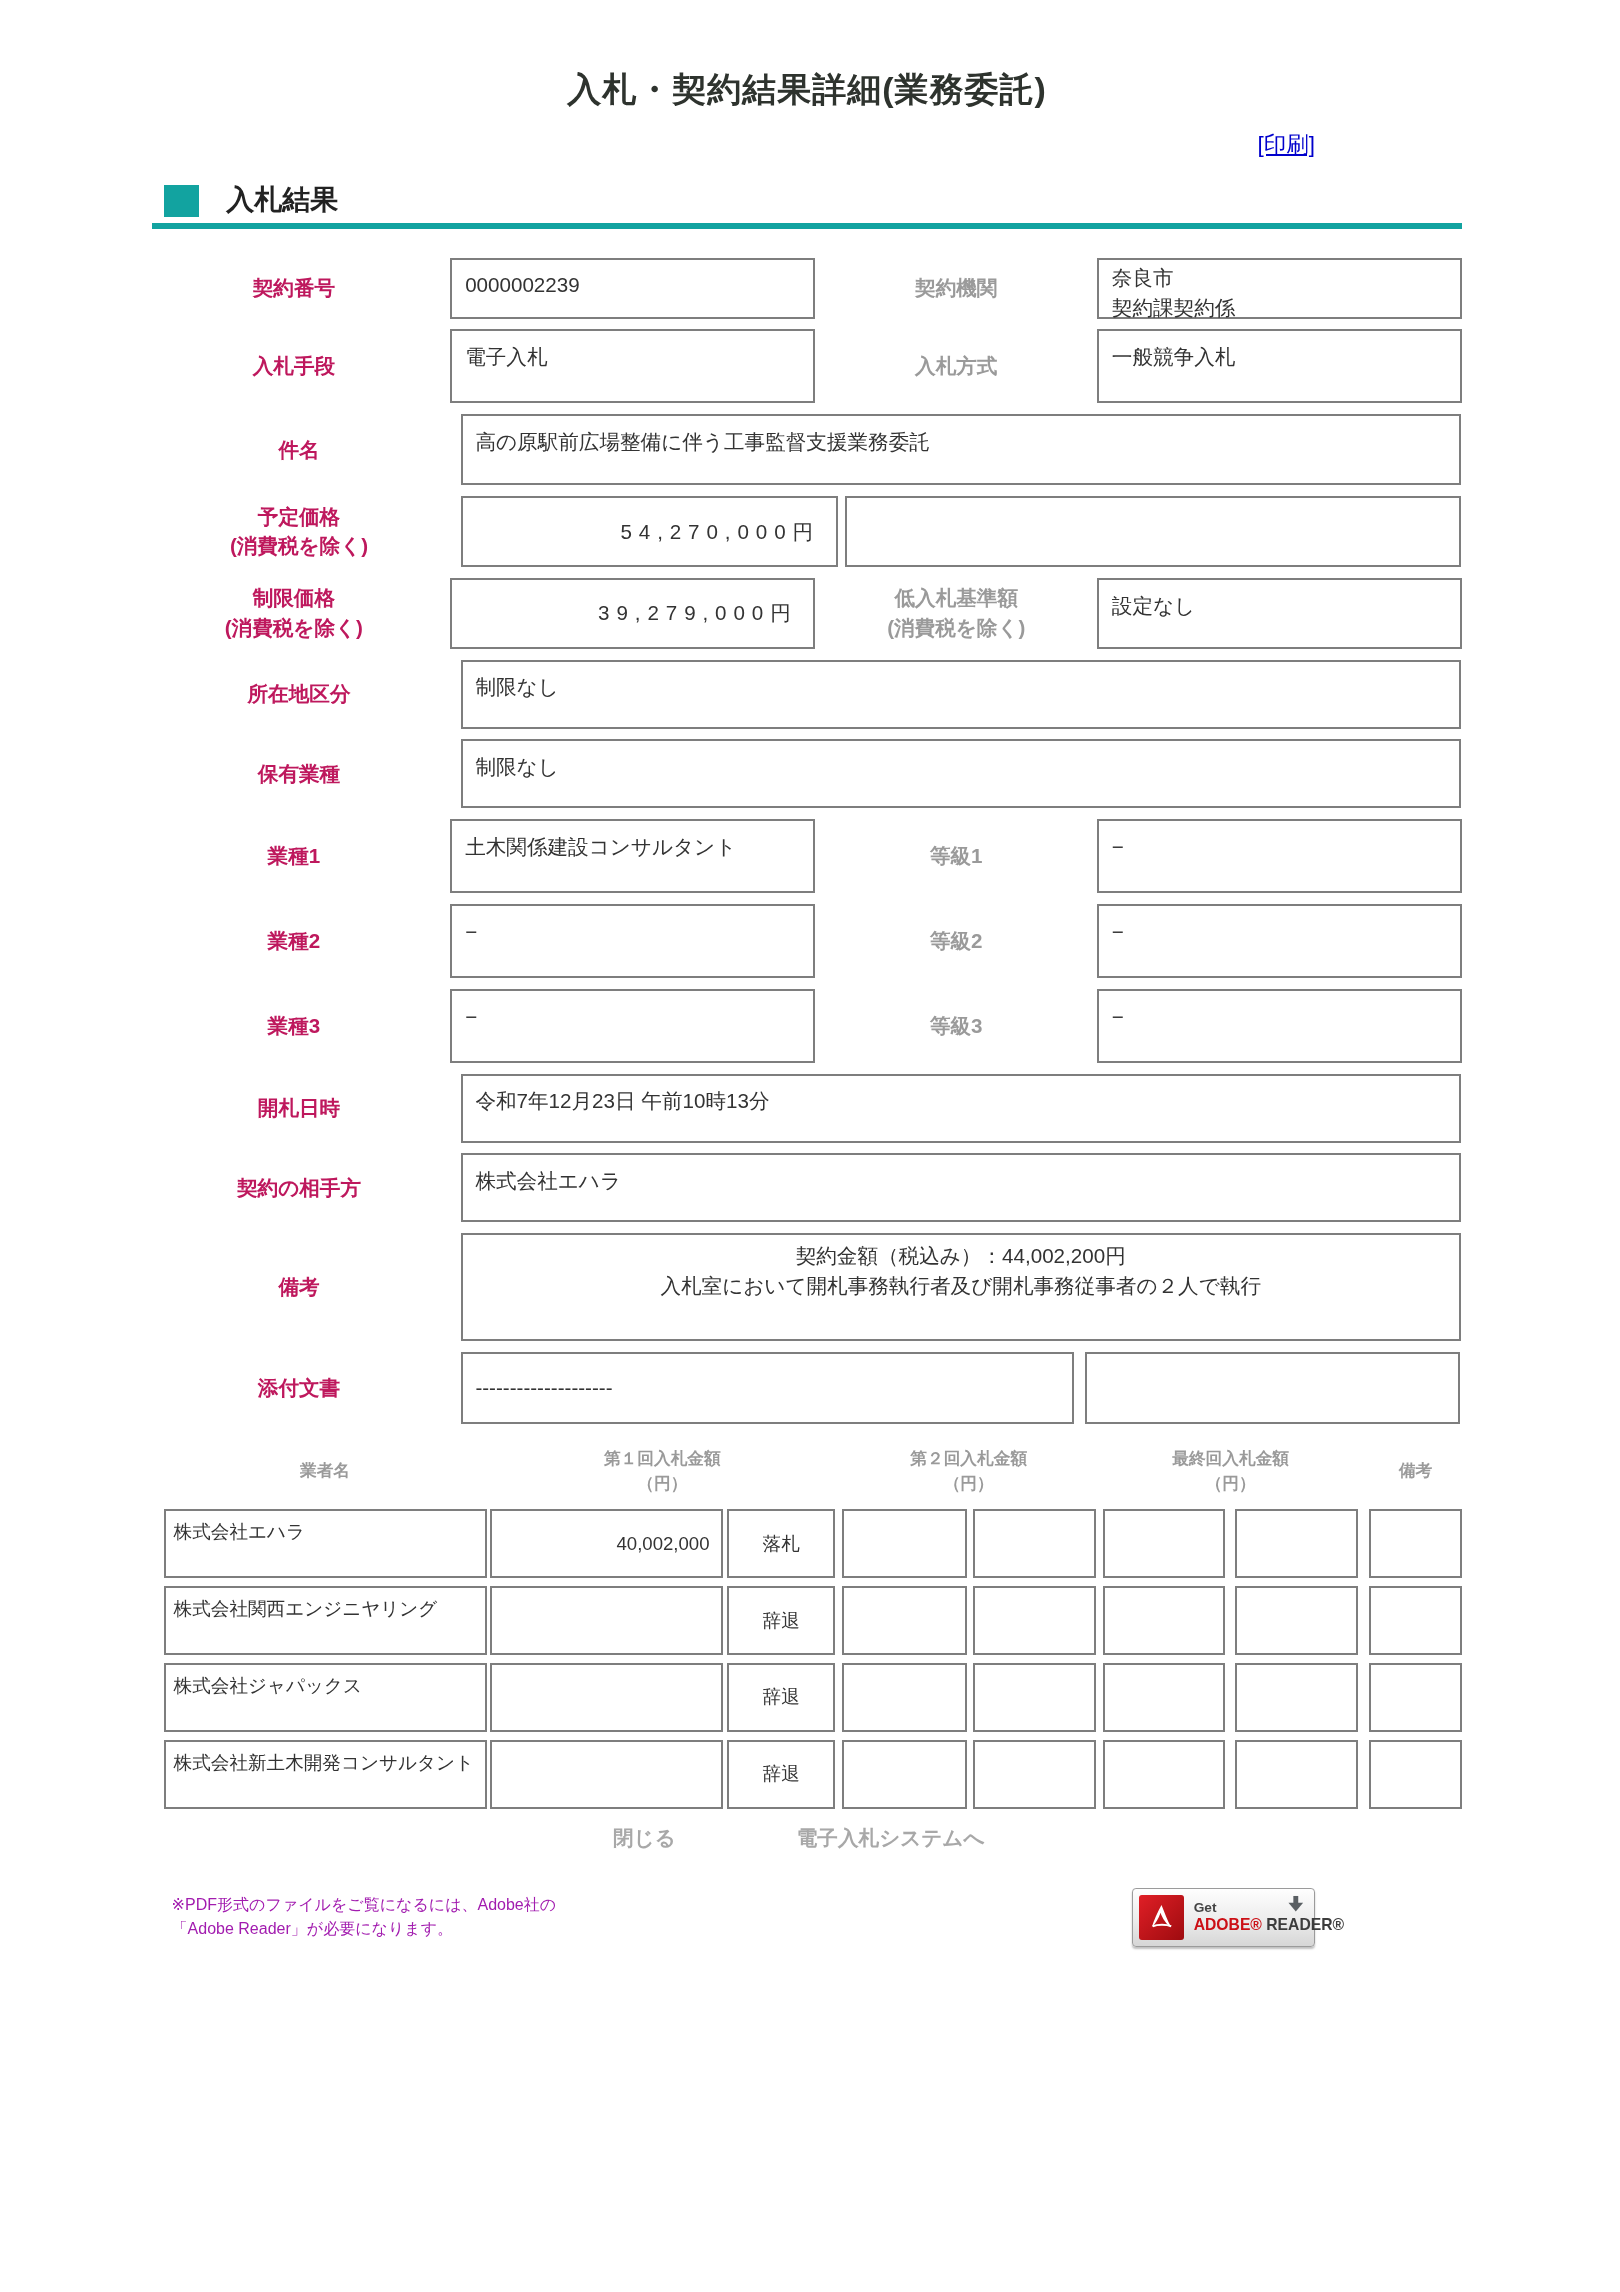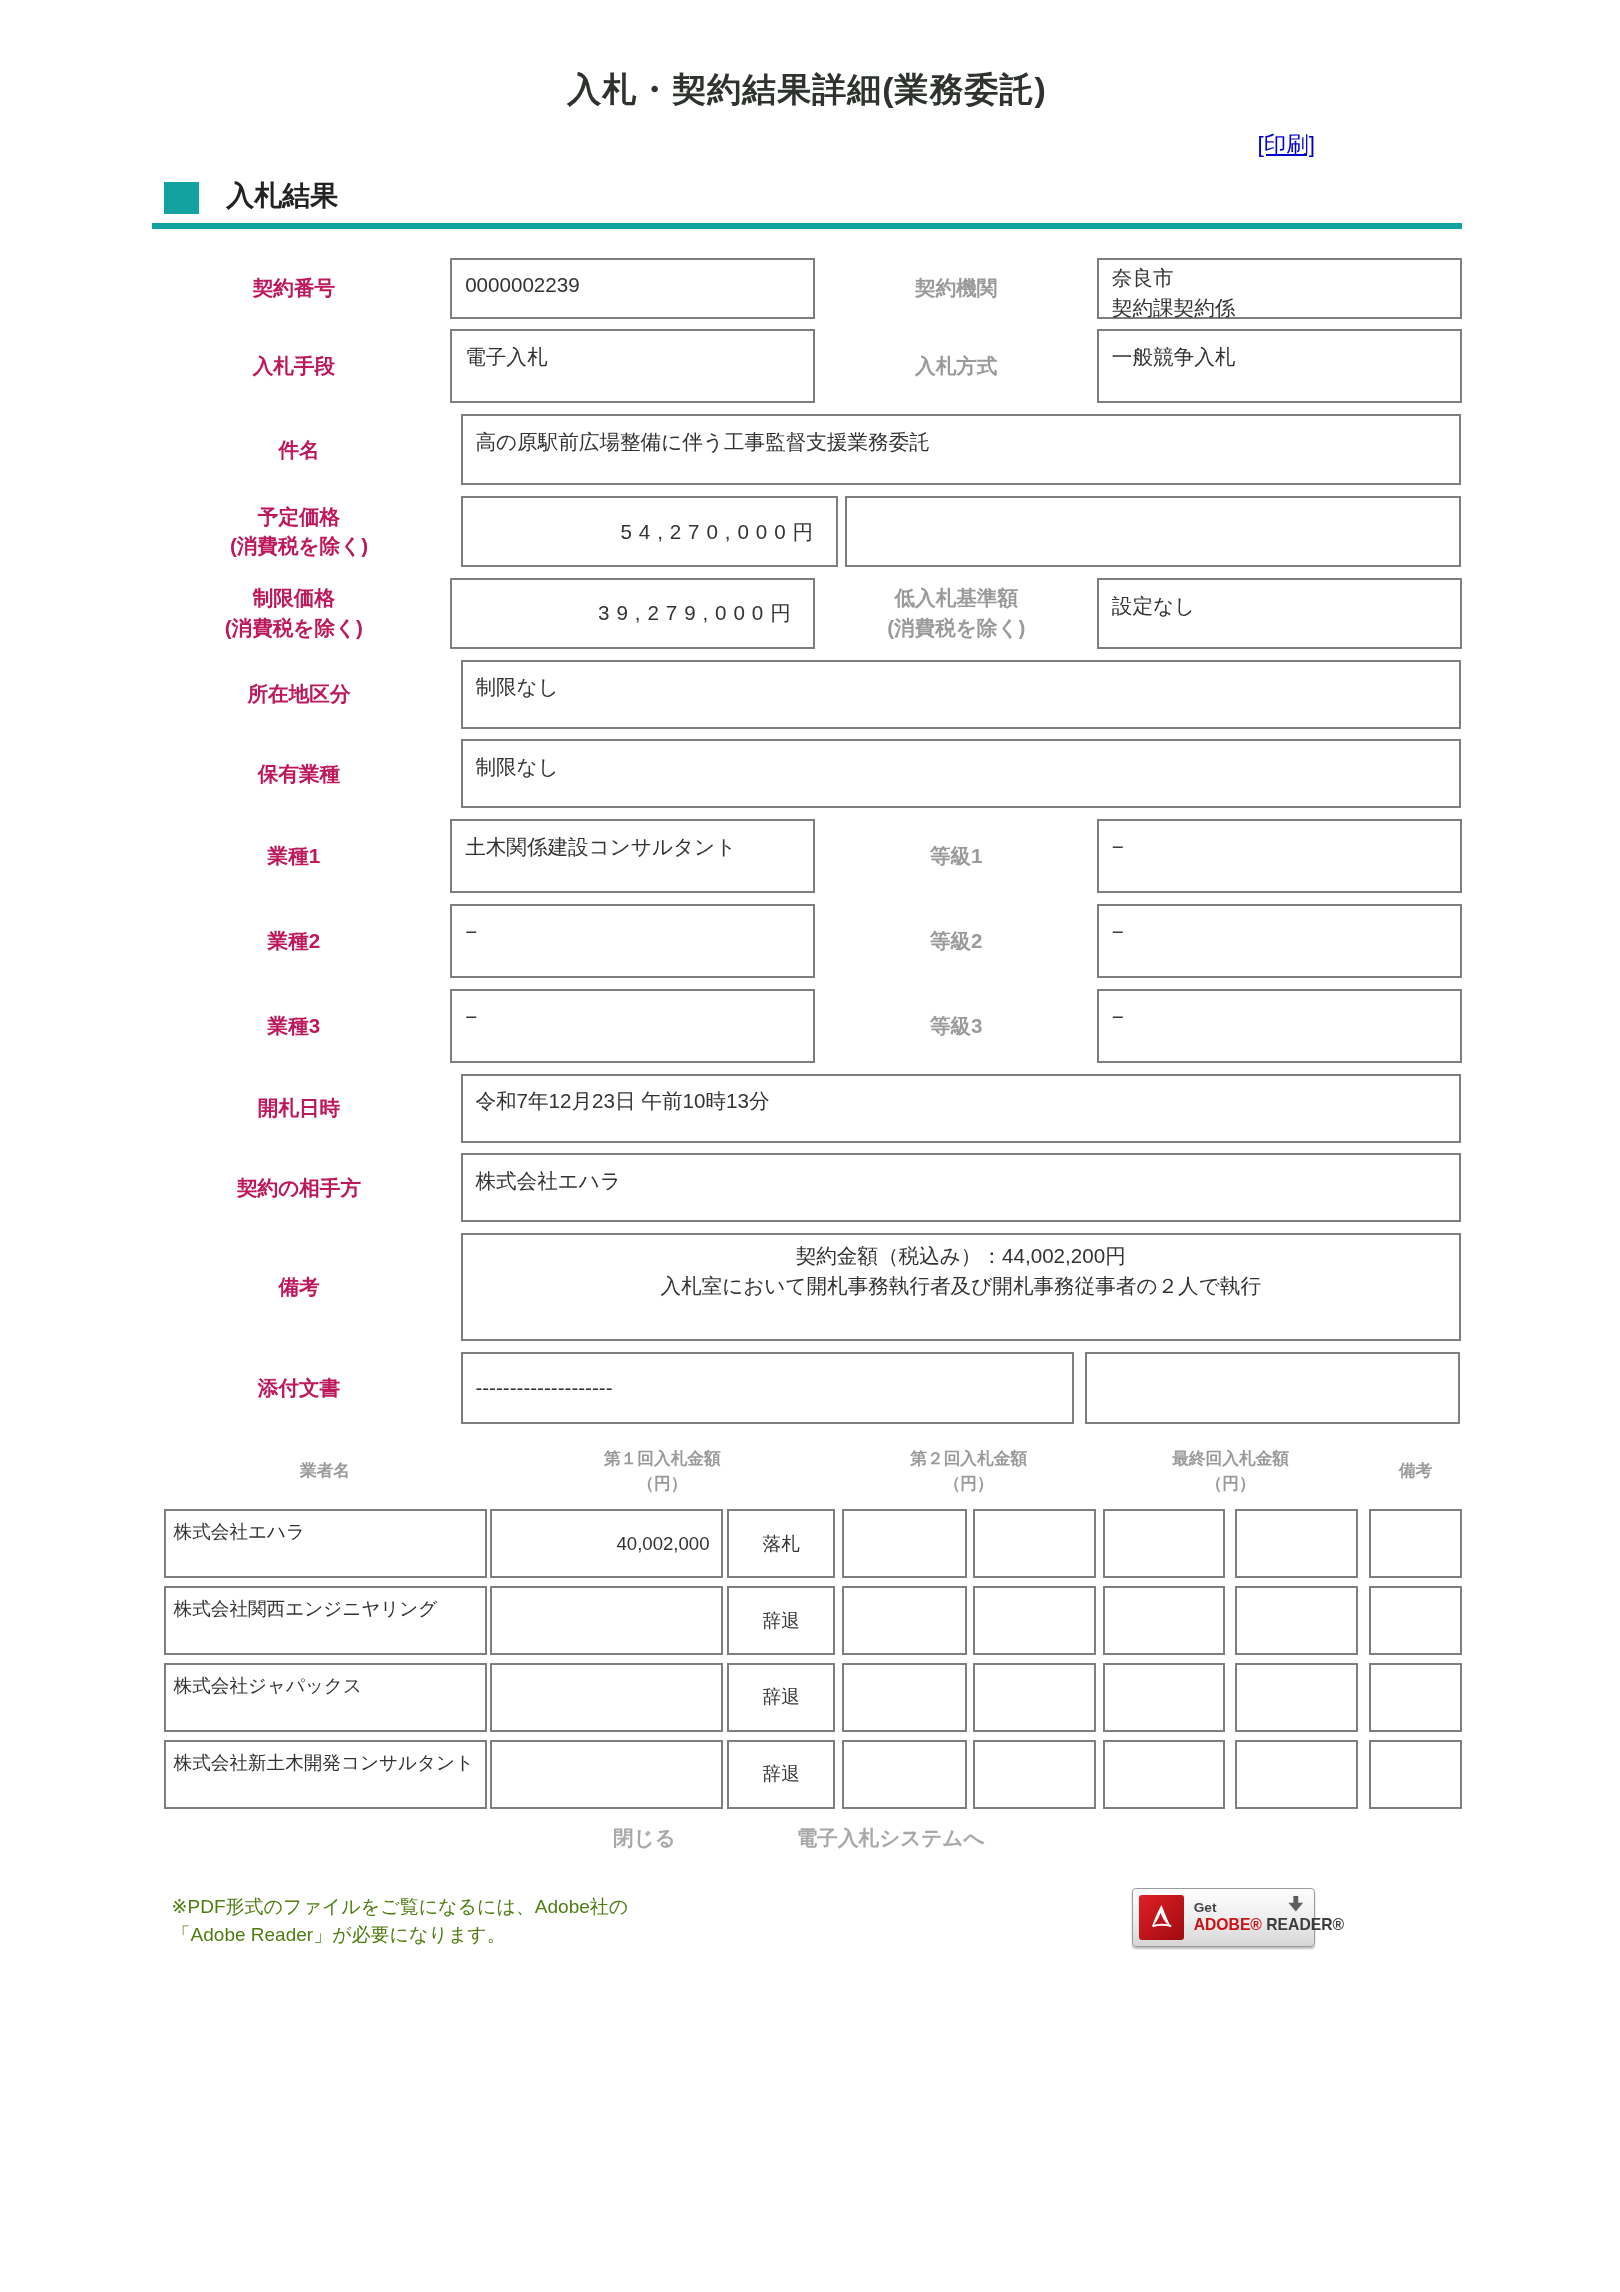--- a/index.html
+++ b/index.html
@@ -13,21 +13,21 @@
 
   
   .page-title {
     text-align:center; font-size:34px; font-weight:bold; color:#2e332e;
     padding-top:67px; letter-spacing:1px;
   }
   .print-row { text-align:right; padding:15.7px 147px 0 0; height:55px; }
   .print-link { color:#0000cc; font-size:22.5px; text-decoration:underline; cursor:pointer; }
 
   
-  .section-header { display:flex; align-items:flex-start; height:39px; margin-top:13.7px; }
+  .section-header { display:flex; align-items:center; height:39px; margin-top:13.7px; }
   .accent-square { width:35px; height:32px; background:#12a3a0; margin-left:11.8px; }
   .section-title { font-size:28px; font-weight:bold; color:#222; margin-left:27.4px; line-height:1; padding-bottom:2px; }
   .accent-bar { height:5.9px; background:#12a3a0; margin-top:2px; }
 
   
   .form { margin-top:29px; }
   .frow { display:flex; align-items:stretch; margin-bottom:10.8px; }
   .flabel {
     width:294px; display:flex; align-items:center; justify-content:center;
     color:#be185d; font-weight:bold; font-size:20.6px; text-align:center;
@@ -77,21 +77,21 @@
   .bc.st1, .bc.st2, .bc.st3, .bc.rem { display:flex; align-items:center; justify-content:center; }
 
   
   .actions { display:flex; margin-top:15.7px; font-size:20.6px; font-weight:bold; color:#a8a8a8; }
   .actions a { color:#a8a8a8; text-decoration:none; cursor:pointer; }
   .action-close { margin-left:461px; }
   .action-ebid { margin-left:121px; }
 
   
   .bottom { position:relative; margin-top:41px; height:118px; }
-  .pdf-note { margin-left:19.6px; font-size:19px; color:#4d7c0f; white-space:pre-line; line-height:1.45; }
+  .pdf-note { margin-left:19.6px; font-size:16px; color:#a21caf; white-space:pre-line; line-height:1.45; }
   .adobe-badge {
     position:absolute; left:980px; top:-5.9px; width:183px; height:59px;
     border:1px solid #9b9b9b; border-radius:3.9px;
     background:linear-gradient(#fefefe, #ececec 55%, #d6d6d6);
     box-shadow:0 2px 2px rgba(0,0,0,.25);
     display:flex; align-items:center; cursor:pointer;
   }
   .badge-tile {
     width:45px; height:45px; margin-left:5.9px; border-radius:2.9px;
     background:linear-gradient(135deg,#e01f26,#9e0b0f);

